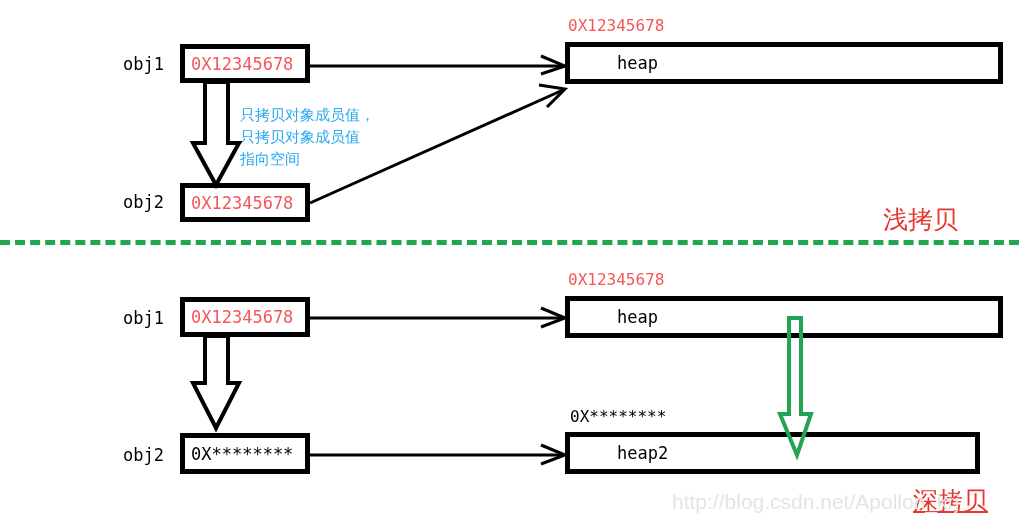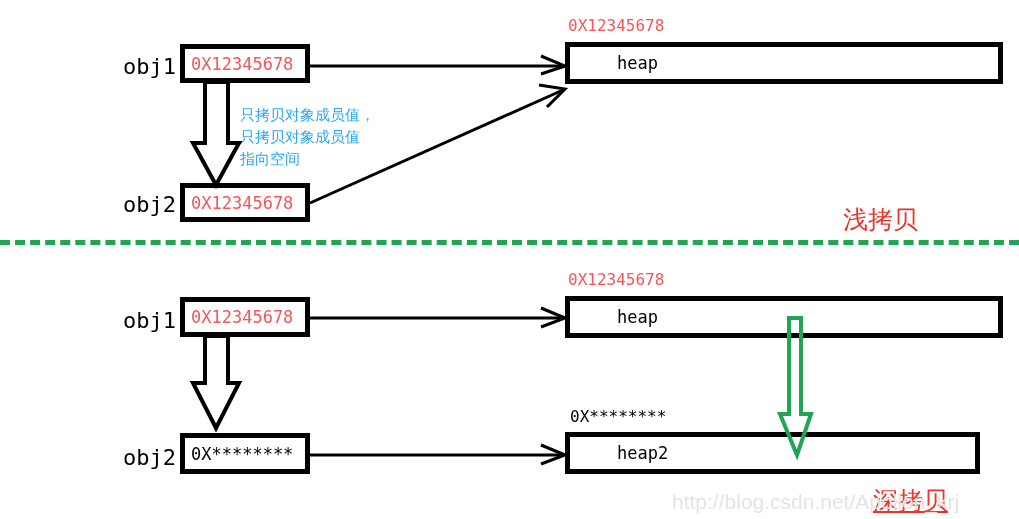--- a/index.html
+++ b/index.html
@@ -11,21 +11,21 @@
     position: relative;
     width: 1019px;
     height: 519px;
     background: #ffffff;
     overflow: hidden;
     font-family: "DejaVu Sans Mono", "Liberation Mono", monospace;
   }
   .obj-label {
     position: absolute;
     font-family: "DejaVu Sans Mono", "Liberation Mono", monospace;
-    font-size: 22px;
+    font-size: 17px;
     color: #000000;
     white-space: nowrap;
     letter-spacing: 0px;
   }
   .obj-box {
     position: absolute;
     box-sizing: border-box;
     border: 5px solid #000000;
     background: #ffffff;
     display: flex;
@@ -71,20 +71,21 @@
     color: #29a8f0;
     line-height: 22px;
     white-space: nowrap;
   }
   .section-label {
     position: absolute;
     font-family: "DejaVu Sans", "Liberation Sans", sans-serif;
     font-size: 25px;
     color: #e8352e;
     white-space: nowrap;
+    margin-left: 40px;
   }
   .watermark {
     position: absolute;
     font-family: Liberation Sans, sans-serif;
     font-size: 21px;
     color: #e4e4e4;
     white-space: nowrap;
   }
   .divider {
     position: absolute;

